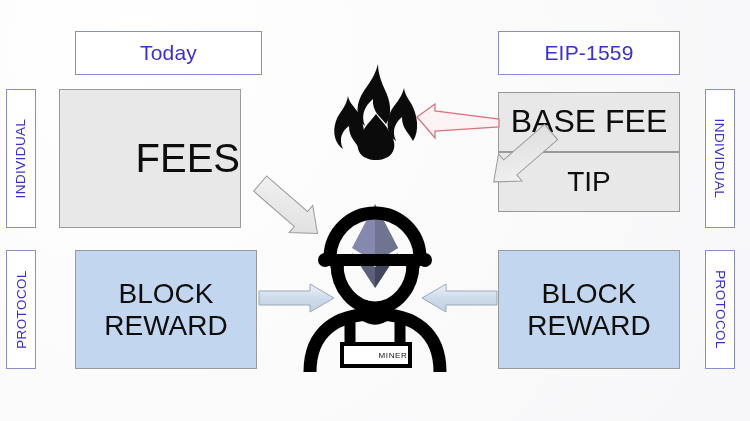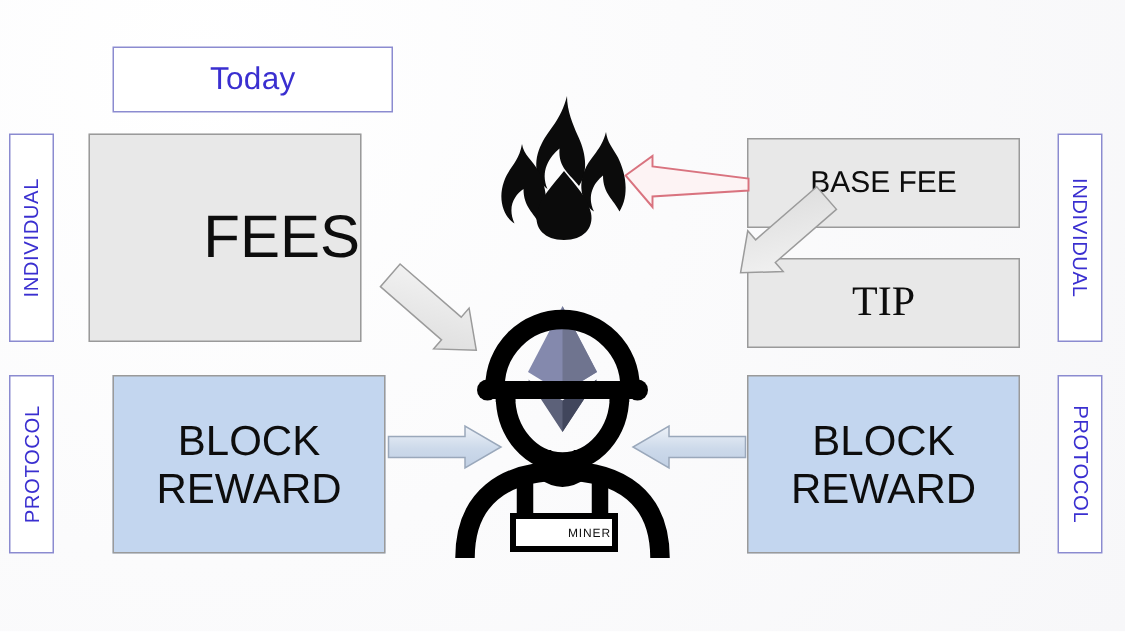--- a/index.html
+++ b/index.html
@@ -61,20 +61,23 @@
 </style>
 </head>
 <body>
 
 <div id="canvas">
 
   <div class="lyr hdr" style="left:75px;top:31px;width:185px;height:42px;">
     <span>Today</span>
   </div>
 
+  <div class="lyr hdr" style="left:498px;top:31px;width:180px;height:42px;">
+    <span>EIP-1559</span>
+  </div>
 
   <div class="lyr rail left" style="left:6px;top:89px;width:28px;height:137px;">
     <span>INDIVIDUAL</span>
   </div>
 
   <div class="lyr rail left" style="left:6px;top:250px;width:28px;height:117px;">
     <span>PROTOCOL</span>
   </div>
 
   <div class="lyr rail right" style="left:705px;top:89px;width:28px;height:137px;">
@@ -89,25 +92,25 @@
     <span>FEES</span>
   </div>
 
   <div class="lyr box blue" style="left:75px;top:250px;width:180px;height:117px;font-size:28px;">
     <div>
       <div>BLOCK</div>
       <div>REWARD</div>
     </div>
   </div>
 
-  <div class="lyr box grey" style="left:498px;top:92px;width:180px;height:58px;font-size:20px;">
+  <div class="lyr box grey" style="left:498px;top:92px;width:180px;height:58px;font-size:32px;">
     <span>BASE FEE</span>
   </div>
 
-  <div class="lyr box grey" style="left:498px;top:172px;width:180px;height:58px;font-size:28px;font-family:Liberation Serif, serif;">
+  <div class="lyr box grey" style="left:498px;top:152px;width:180px;height:58px;font-size:28px;">
     <span>TIP</span>
   </div>
 
   <div class="lyr box blue" style="left:498px;top:250px;width:180px;height:117px;font-size:28px;">
     <div>
       <div>BLOCK</div>
       <div>REWARD</div>
     </div>
   </div>
 

